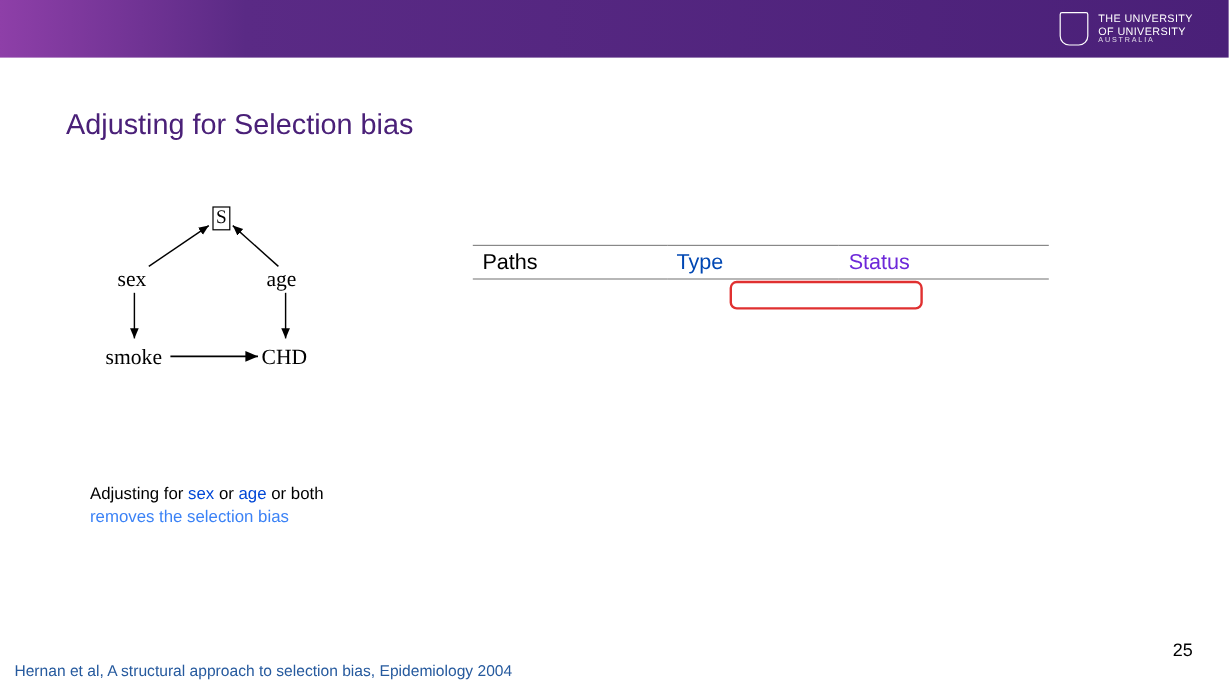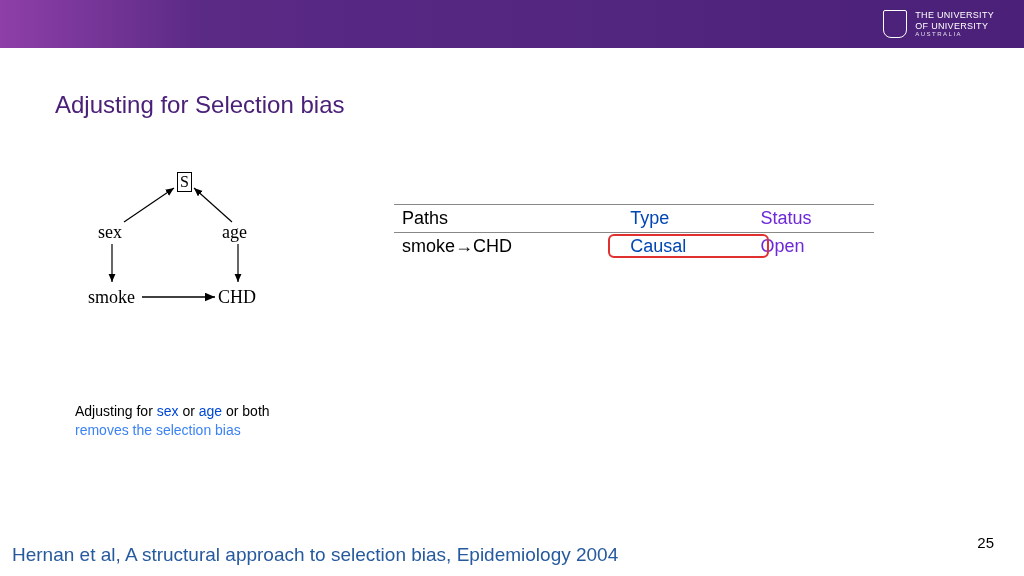--- a/index.html
+++ b/index.html
@@ -119,21 +119,21 @@
     top: 228px;
     font-size: 14px;
     line-height: 1.35;
   }
   .adjust-text .blue  { color: #0047d6; }
   .adjust-text .green { color: #3b82f6; }
   .citation {
     position: absolute;
     bottom: 10px;
     left: 12px;
-    font-size: 19px;
+    font-size: 13px;
     color: #265a9e;
   }
   .page-number {
     position: absolute;
     bottom: 25px;
     right: 30px;
     font-size: 15px;
     color: #000;
   }
 </style>
@@ -182,25 +182,20 @@
 
   <table class="paths-table">
     <thead>
       <tr>
         <th>Paths</th>
         <th class="col-type">Type</th>
         <th class="col-status">Status</th>
       </tr>
     </thead>
     <tbody>
-      <tr>
-        <td>smoke→CHD</td>
-        <td class="col-type">Causal</td>
-        <td class="col-status">Open</td>
-      </tr>
     </tbody>
   </table>
   <div class="highlight-box" style="left:608px; top:60px; width:161px; height:24px;"></div>
 
   <div class="adjust-text">
     <span>Adjusting for </span><span class="blue">sex</span><span> or </span><span class="blue">age</span><span> or both</span><br>
     <span class="green">removes the selection bias</span>
   </div>
 
 </div>

